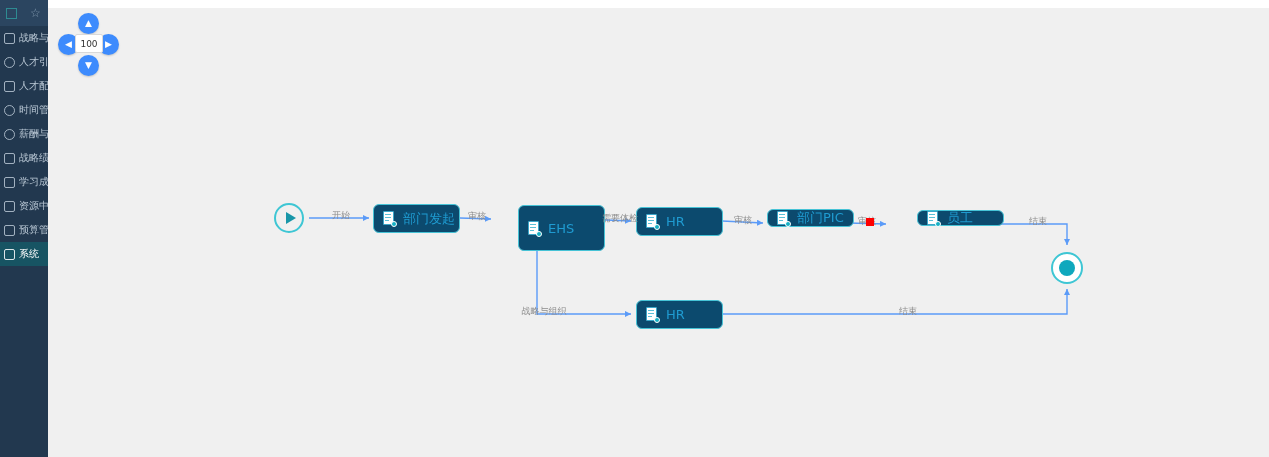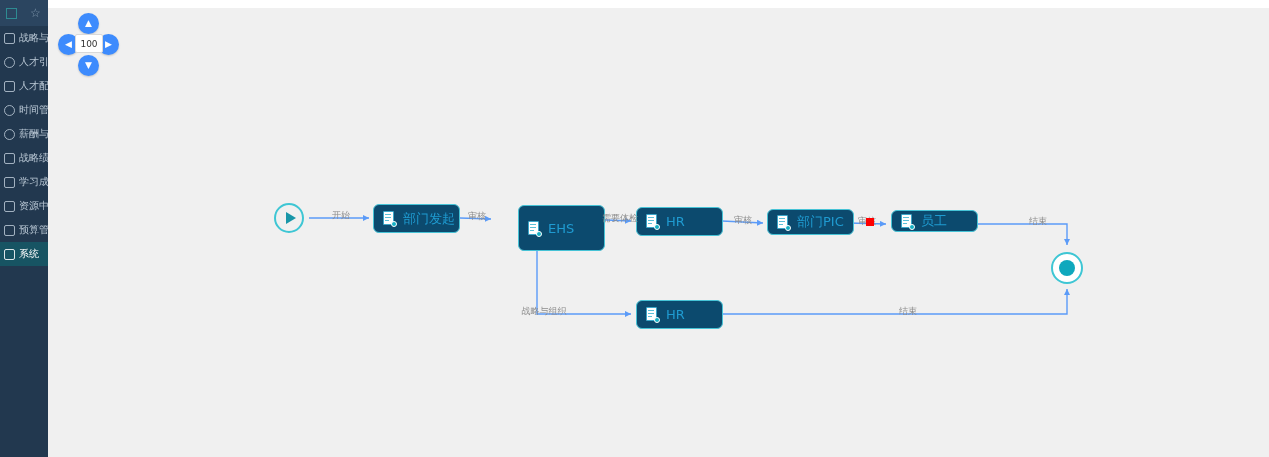--- a/index.html
+++ b/index.html
@@ -347,32 +347,32 @@
     <span class="node-ico">
       <span class="sheet"></span>
         <span class="ln l1"></span>
         <span class="ln l2"></span>
       <span class="ln l3"></span>
         <span class="badge"></span>
     </span>
     <span>HR</span>
   </div>
 
-  <div class="node" style="left:719px; top:209px; width:87px; height:26px;">
+  <div class="node" style="left:719px; top:209px; width:87px; height:18px;">
     <span class="node-ico">
       <span class="sheet"></span>
         <span class="ln l1"></span>
         <span class="ln l2"></span>
       <span class="ln l3"></span>
         <span class="badge"></span>
     </span>
     <span>部门PIC</span>
   </div>
 
-  <div class="node" style="left:843px; top:210px; width:87px; height:22px;">
+  <div class="node" style="left:869px; top:210px; width:87px; height:16px;">
     <span class="node-ico">
       <span class="sheet"></span>
         <span class="ln l1"></span>
         <span class="ln l2"></span>
       <span class="ln l3"></span>
         <span class="badge"></span>
     </span>
     <span>员工</span>
   </div>
 

